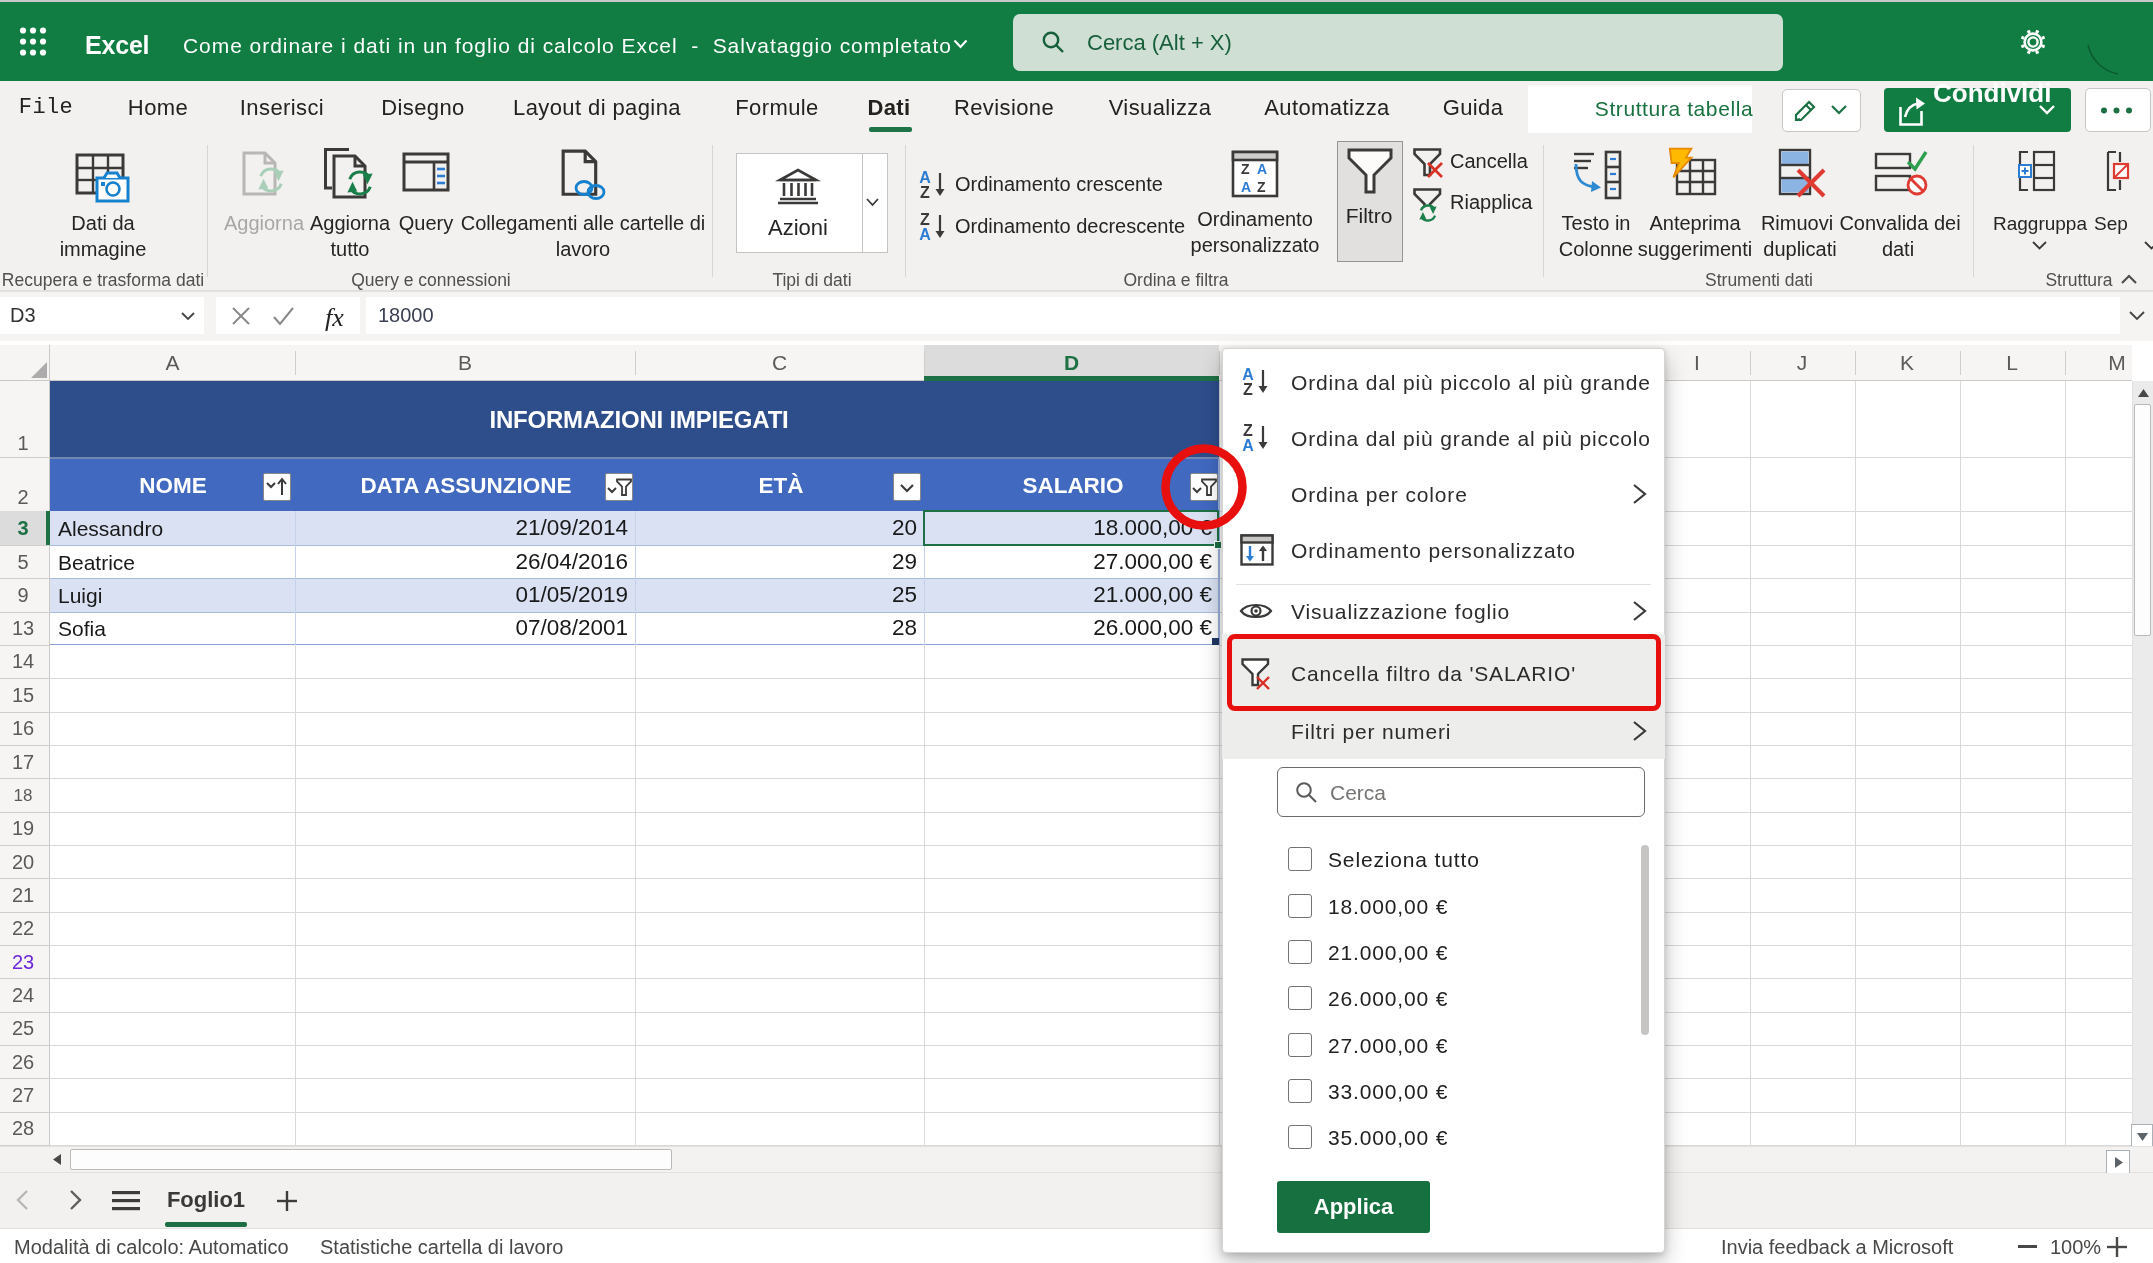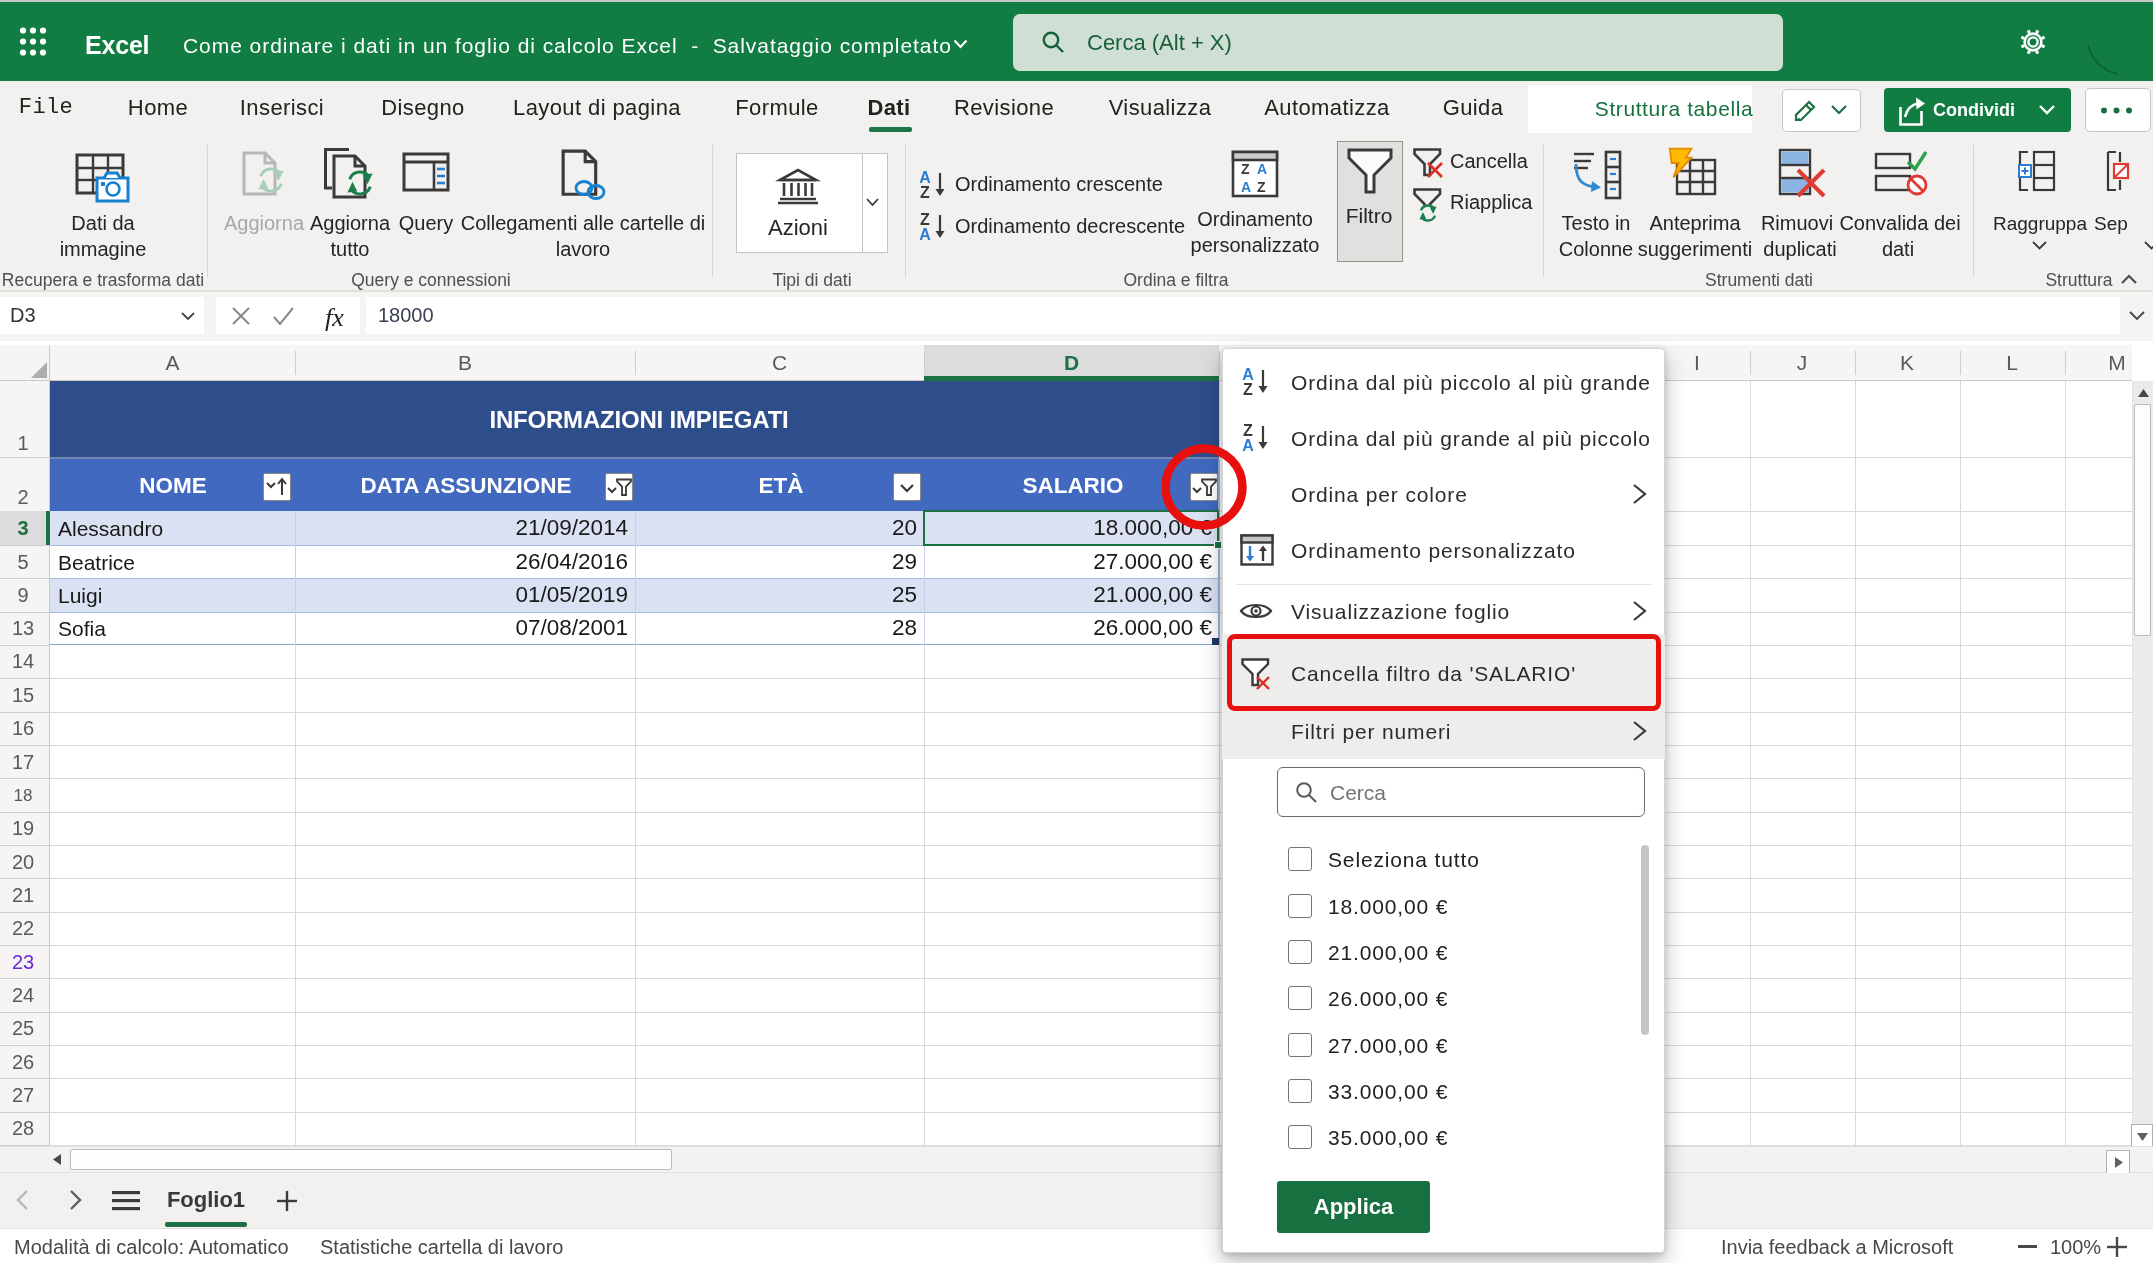--- a/index.html
+++ b/index.html
@@ -71,21 +71,21 @@
   </svg>
 <svg style="left:1830;top:104" width="20" height="14">
     <polyline points="2,2 9,9 16,2" fill="none" stroke="#1d7044" stroke-width="2.2"></polyline>
   </svg>
 <div style="position:absolute;left:1884px;top:88px;width:187px;height:44px;background:#117d43;border-radius:4px;"></div>
 <svg style="left:1897;top:96" width="32" height="32">
     <path d="M3.5,11 L3.5,28.5 L24.5,28.5 L24.5,15" fill="none" stroke="#fff" stroke-width="2.6"></path>
     <path d="M8,21 C10,12.5 15,8.5 21.5,7.5" fill="none" stroke="#fff" stroke-width="2.6"></path>
     <path d="M19,1.5 L28,7.5 L19.5,13.5 Z" fill="#fff"></path>
   </svg>
-<div style="position:absolute;top:110px;transform:translateY(-50%);font-size:18px;color:#fff;font-weight:700;white-space:nowrap;line-height:1;left:1933px;">Condividi</div>
+<div style="position:absolute;top:93px;transform:translateY(-50%);font-size:26px;color:#fff;font-weight:700;white-space:nowrap;line-height:1;left:1933px;">Condividi</div>
 <svg style="left:2038;top:104" width="20" height="14">
     <polyline points="2,2 9,9 16,2" fill="none" stroke="#fff" stroke-width="2.4"></polyline>
   </svg>
 <div style="position:absolute;left:2085px;top:88px;width:66px;height:44px;background:#fff;border:1px solid #c8c6c4;border-radius:5px;"></div>
 <svg style="left:2099;top:106" width="40" height="10">
     <circle cx="5" cy="4.5" r="3" fill="#1d7044"></circle>
     <circle cx="17.5" cy="4.5" r="3" fill="#1d7044"></circle>
     <circle cx="30" cy="4.5" r="3" fill="#1d7044"></circle>
   </svg>
 <div style="position:absolute;left:207px;top:145px;width:1px;height:132px;background:#d8d5d2;"></div>

